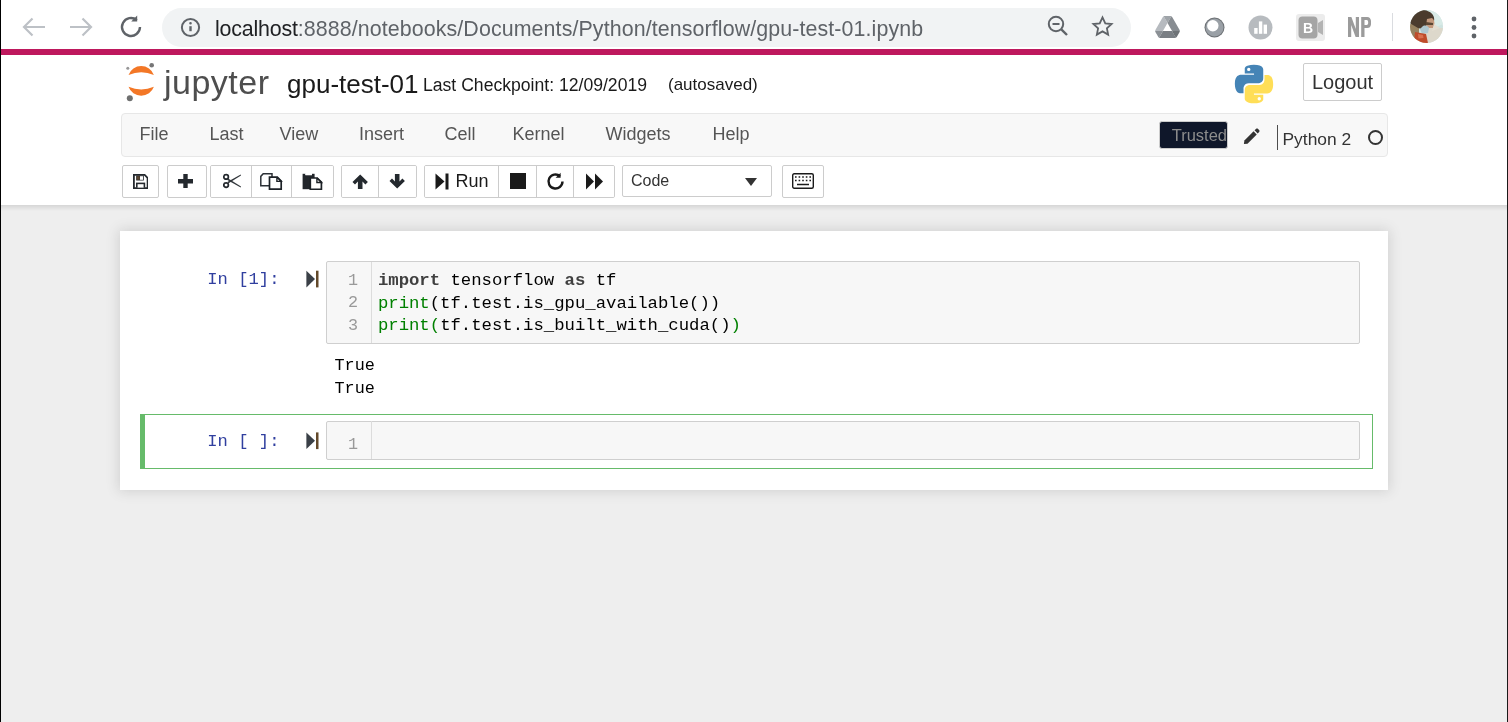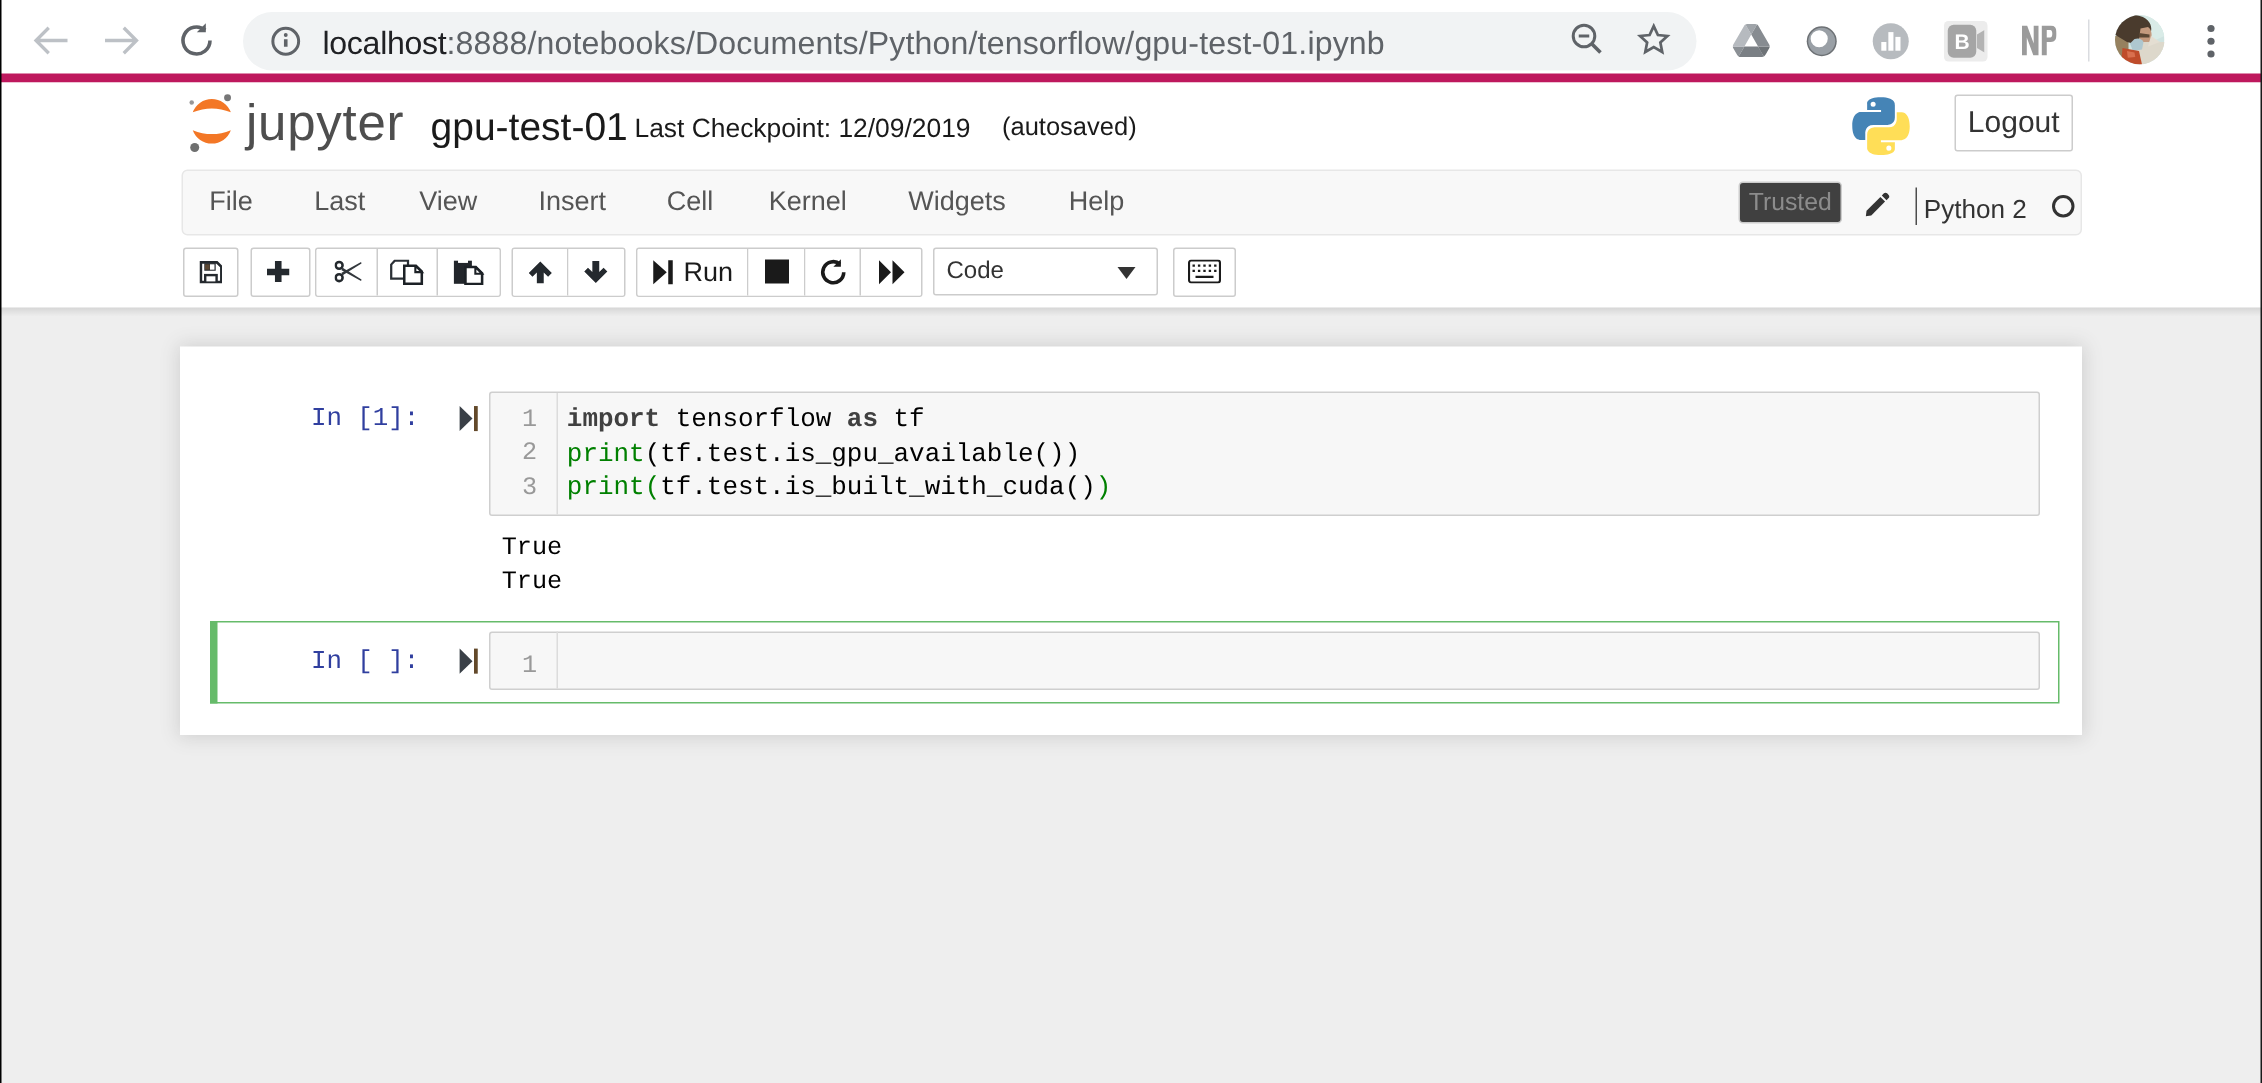--- a/index.html
+++ b/index.html
@@ -15,21 +15,21 @@
   
   #jheader { position:absolute; left:0; top:55px; width:1508px; height:150px; background:#fff; }
   #jword { position:absolute; left:164px; top:8px; font-size:34px; color:#4e4e4e; letter-spacing:0.5px; }
   #jtitle { position:absolute; left:287px; top:14px; font-size:26px; color:#1a1a1a; }
   #jchk { position:absolute; left:423px; top:20px; font-size:17.6px; color:#1a1a1a; }
   #jauto { position:absolute; left:668px; top:19.5px; font-size:17px; color:#1a1a1a; }
   #logoutbtn { position:absolute; left:1303px; top:8px; width:79px; height:38px; border:1px solid #ccc; border-radius:2px; background:#fff; font-size:20px; color:#333; text-align:center; line-height:36px; }
   
   #menubar { position:absolute; left:121px; top:113px; width:1267px; height:44px; background:#f8f8f8; border:1px solid #e7e7e7; border-radius:4px; }
   .mitem { position:absolute; top:9.5px; font-size:18px; color:#555; }
-  #trusted { position:absolute; left:1037px; top:7px; width:69px; height:28px; border:1px solid #ccc; border-radius:3px; color:#8c8c8c; font-size:16.5px; text-align:center; line-height:26px; background:#404040;}
+  #trusted { position:absolute; left:1037px; top:7px; width:69px; height:28px; border:1px solid #ccc; border-radius:3px; color:#8c8c8c; font-size:16.5px; text-align:right; line-height:26px; background:#0f172a;}
   #pysep { position:absolute; left:1154.5px; top:11px; width:1.6px; height:25px; background:#4d4d4d; }
   #py3 { position:absolute; left:1160.5px; top:14.5px; font-size:17.4px; color:#333; }
   #kcirc { position:absolute; left:1245.5px; top:16px; width:15.4px; height:15.4px; border:2.4px solid #333; border-radius:50%; box-sizing:border-box;}
   
   .tbtn { position:absolute; top:164.5px; height:33px; background:#fff; border:1px solid #ccc; display:flex; align-items:center; justify-content:center; }
   .grp { border-radius:2px; overflow:hidden; display:flex; }
   .gb { height:33px; background:#fff; display:flex; align-items:center; justify-content:center; border-right:1px solid #ccc; }
   .gb:last-child { border-right:none; }
   #codesel { position:absolute; left:622px; top:165px; width:150px; height:32px; border:1px solid #ccc; border-radius:2px; background:#fff; font-size:16px; color:#333; line-height:30px; padding-left:8px; }
   #codesel .arr { position:absolute; right:14px; top:12px; width:0; height:0; border-left:6px solid transparent; border-right:6px solid transparent; border-top:8px solid #333; }

